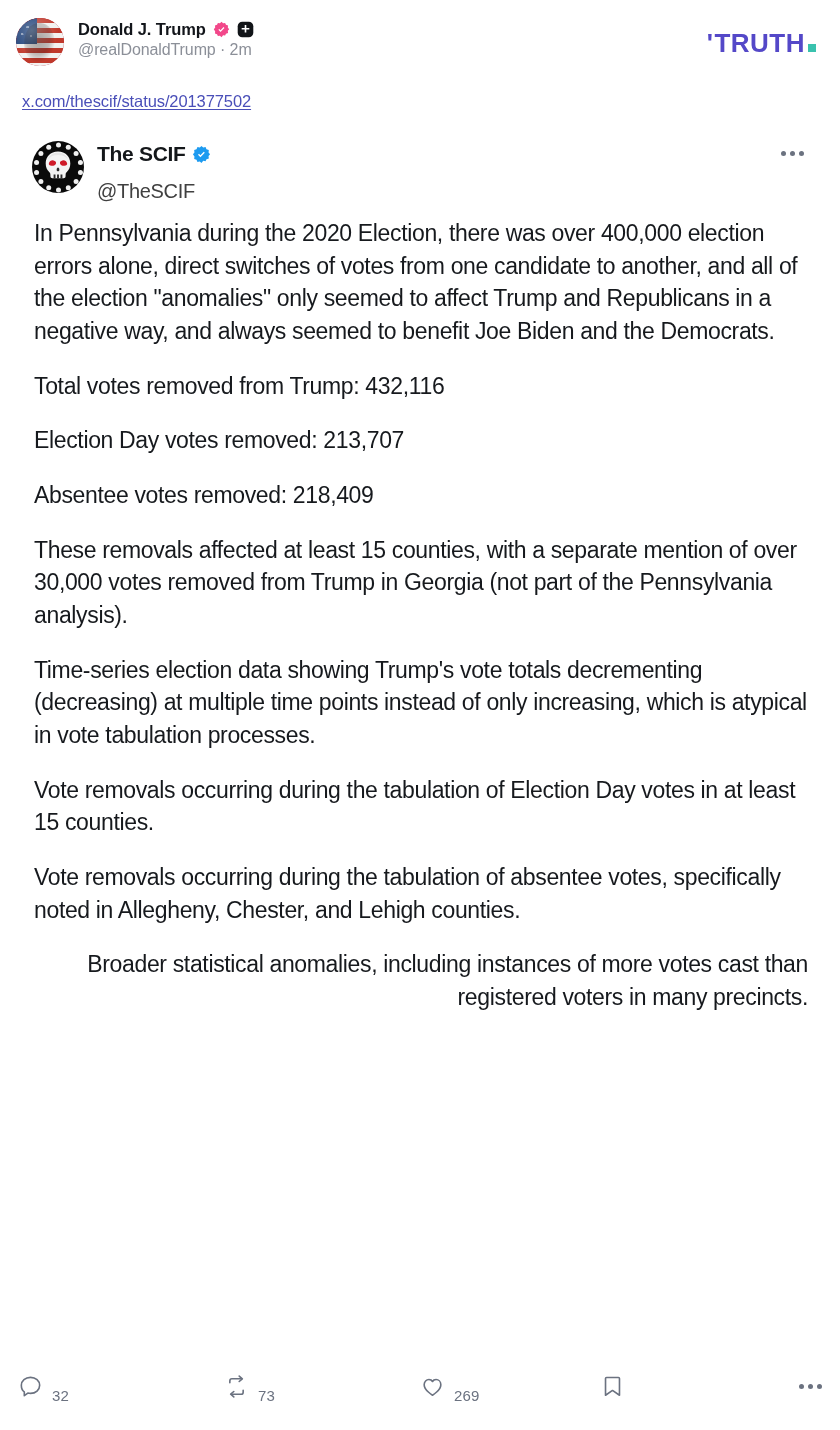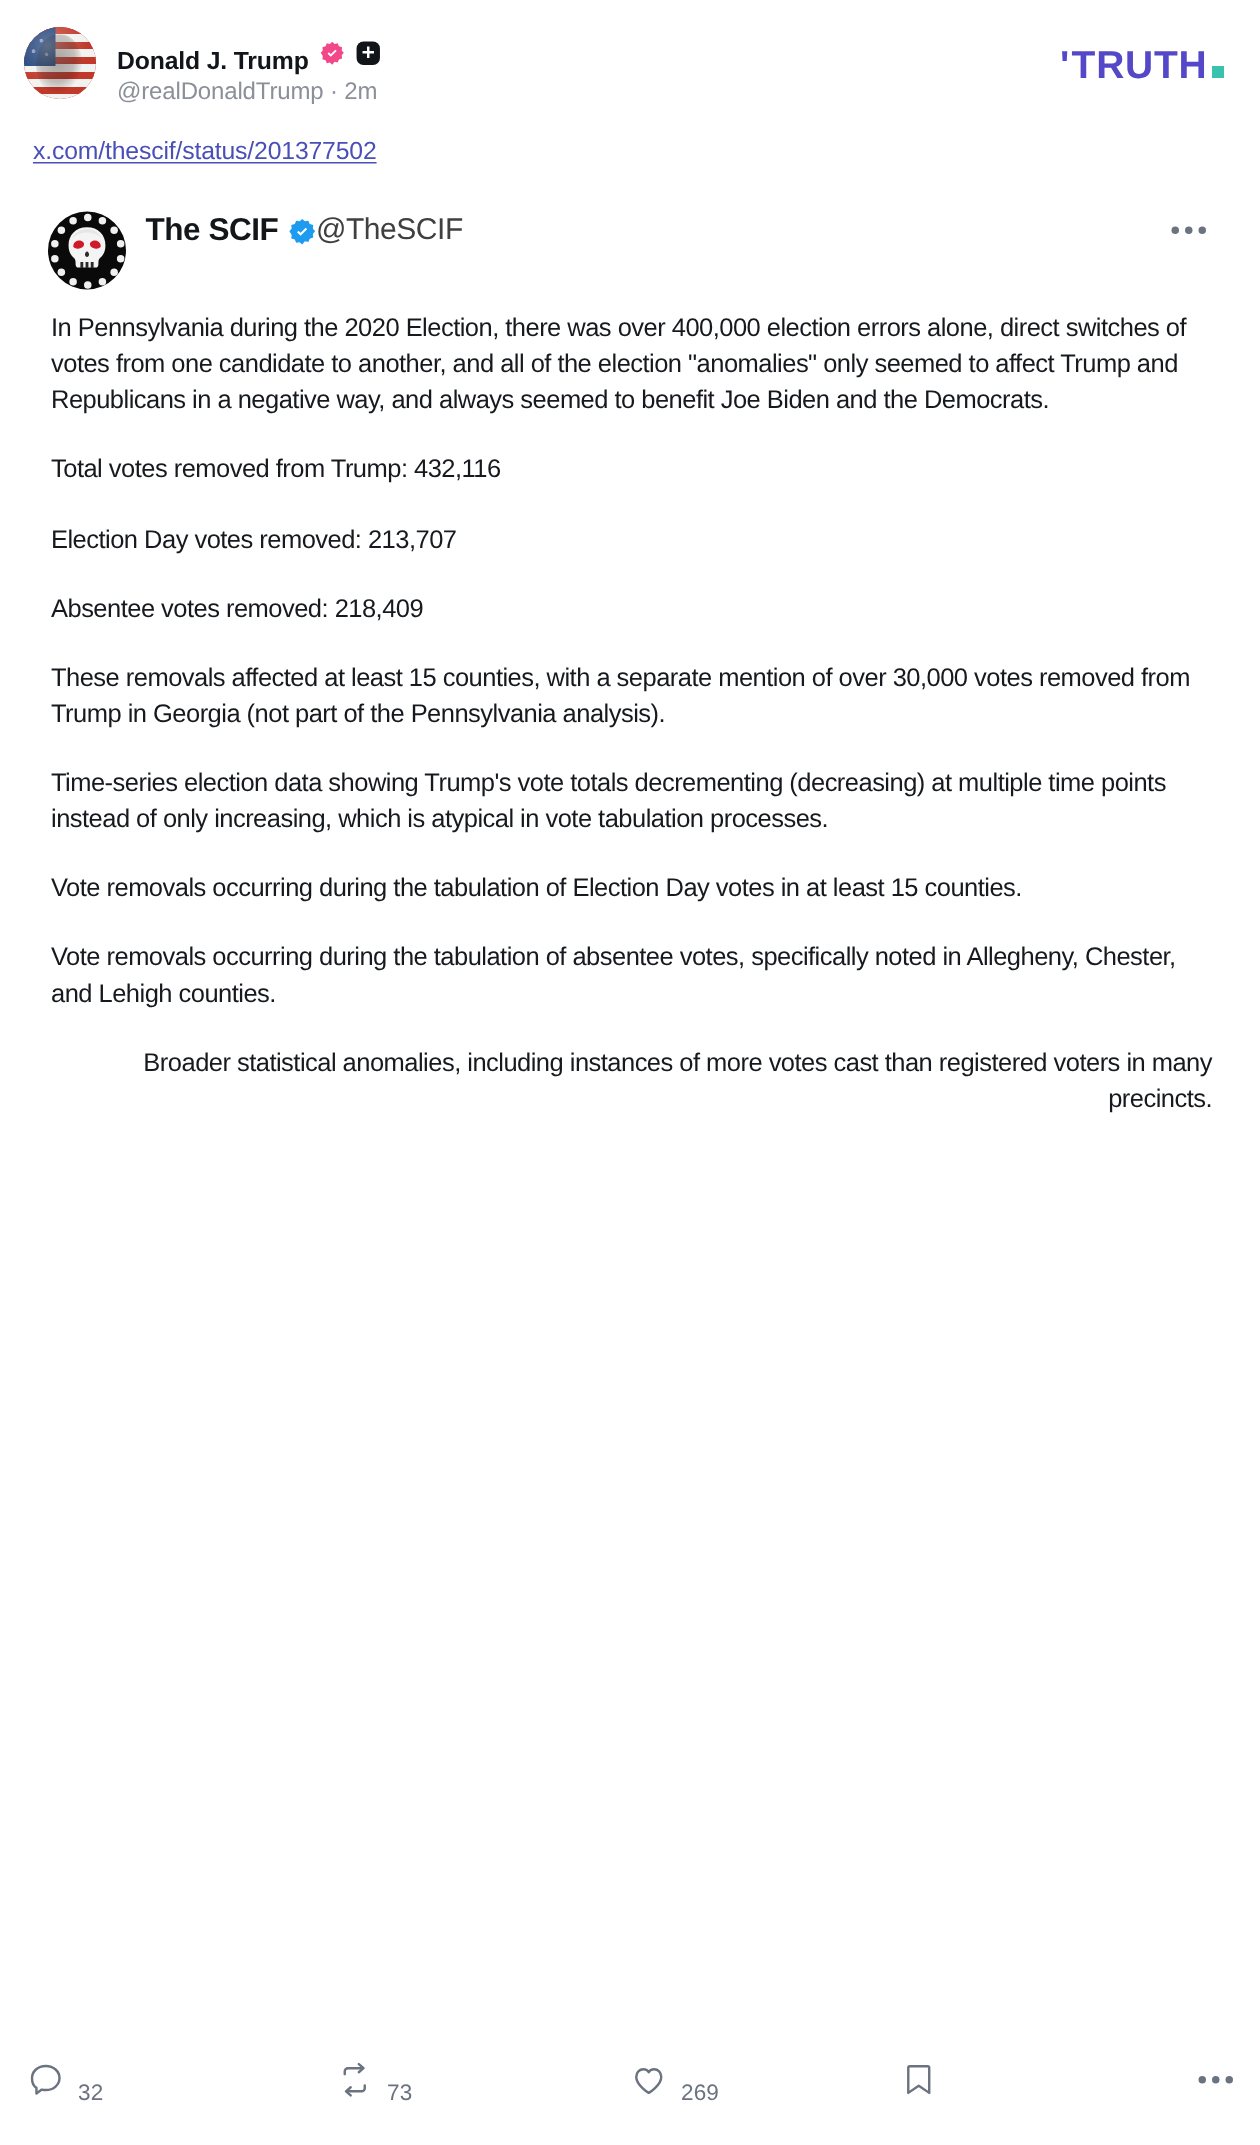--- a/index.html
+++ b/index.html
@@ -81,21 +81,20 @@
   .author-line {
     display: flex;
     align-items: center;
     gap: 7px;
   }
   .author-name {
     font-size: 16.5px;
     font-weight: 700;
     color: #12151a;
     letter-spacing: -0.1px;
-    margin-top: 12px;
   }
   .badge-verified {
     width: 17px; height: 17px;
     flex: 0 0 17px;
     display: block;
   }
   .badge-plus {
     width: 17px; height: 17px;
     flex: 0 0 17px;
     display: block;
@@ -181,22 +180,22 @@
   .avatar-skull .skull {
     position: absolute;
     left: 50%; top: 50%;
     transform: translate(-50%, -50%);
     width: 32px; height: 34px;
   }
 
   .quote-author {
     margin-left: 13px;
     display: flex;
-    flex-direction: row;
-    gap: 0px;
+    flex-direction: column;
+    gap: 14px;
     padding-top: 1px;
   }
   .quote-name-line {
     display: flex;
     align-items: center;
     gap: 6px;
   }
   .quote-name {
     font-size: 21px;
     font-weight: 700;
@@ -231,21 +230,21 @@
     background: #6b7280;
     display: block;
   }
 
   
   .quote-body {
     margin-top: 14px;
     padding: 0 2px 0 2px;
   }
   .quote-body p {
-    font-size: 17px;
+    font-size: 23px;
     line-height: 1.42;
     color: #16191d;
     letter-spacing: -0.35px;
     margin-bottom: 22px;
     font-weight: 400;
   }
   .quote-body p:last-child { margin-bottom: 0; text-align: right; }
 
   
   .action-bar {

